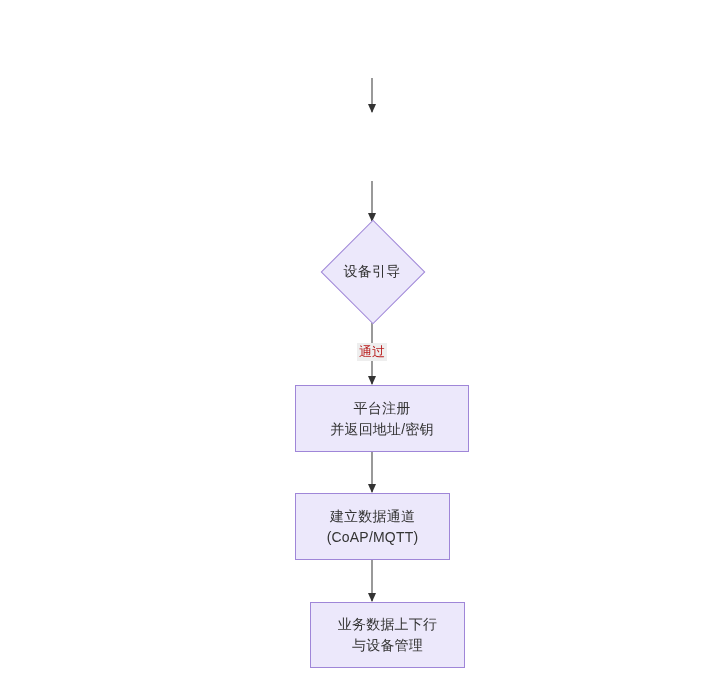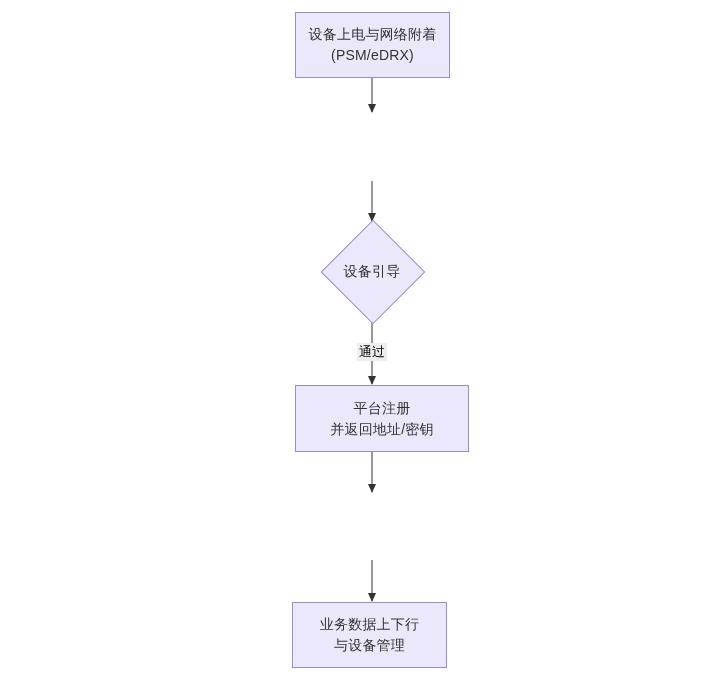--- a/index.html
+++ b/index.html
@@ -73,21 +73,21 @@
   .decision-label {
     position: relative;
     z-index: 2;
   }
   .node-line {
     display: block;
   }
   .edge-label {
     position: absolute;
     background: #eeeeee;
-    color: #000000;
+    color: #b91c1c;
     font-size: 13px;
     line-height: 16px;
     padding: 1px 2px;
     white-space: nowrap;
     transform: translate(-50%, -50%);
   }
 </style>
 </head>
 <body>
 
@@ -104,39 +104,39 @@
 
     <line x1="372" y1="181" x2="372" y2="221" stroke="#555555" stroke-width="1.2" marker-end="url(#arrowhead)"></line>
 
     <line x1="372" y1="321" x2="372" y2="384" stroke="#555555" stroke-width="1.2" marker-end="url(#arrowhead)"></line>
 
     <line x1="372" y1="452" x2="372" y2="492" stroke="#555555" stroke-width="1.2" marker-end="url(#arrowhead)"></line>
 
     <line x1="372" y1="560" x2="372" y2="601" stroke="#555555" stroke-width="1.2" marker-end="url(#arrowhead)"></line>
   </svg>
 
-  <div class="node process" style="left:295px; top:12px; width:155px; height:66px;">
-    <span class="node-line">设备上电与网络附着</span>
-    <span class="node-line">(PSM/eDRX)</span>
-  </div>
 
 
   <div class="node decision" style="left:321px; top:220px;">
     <div class="diamond-shape">
         <div></div>
       </div>
     <span class="node-line decision-label">设备引导</span>
   </div>
 
   <div class="edge-label" style="left:372px; top:352px;">通过</div>
 
   <div class="node process" style="left:295px; top:385px; width:174px; height:67px;">
     <span class="node-line">平台注册</span>
     <span class="node-line">并返回地址/密钥</span>
   </div>
 
+  <div class="node process" style="left:295px; top:493px; width:155px; height:67px;">
+    <span class="node-line">建立数据通道</span>
+    <span class="node-line">(CoAP/MQTT)</span>
+  </div>
 
-  <div class="node process" style="left:292px; top:602px; width:155px; height:66px;">
+  <div class="node process" style="left:310px; top:602px; width:155px; height:66px;">
     <span class="node-line">业务数据上下行</span>
     <span class="node-line">与设备管理</span>
   </div>
 
 </div>
 
 </body></html>

